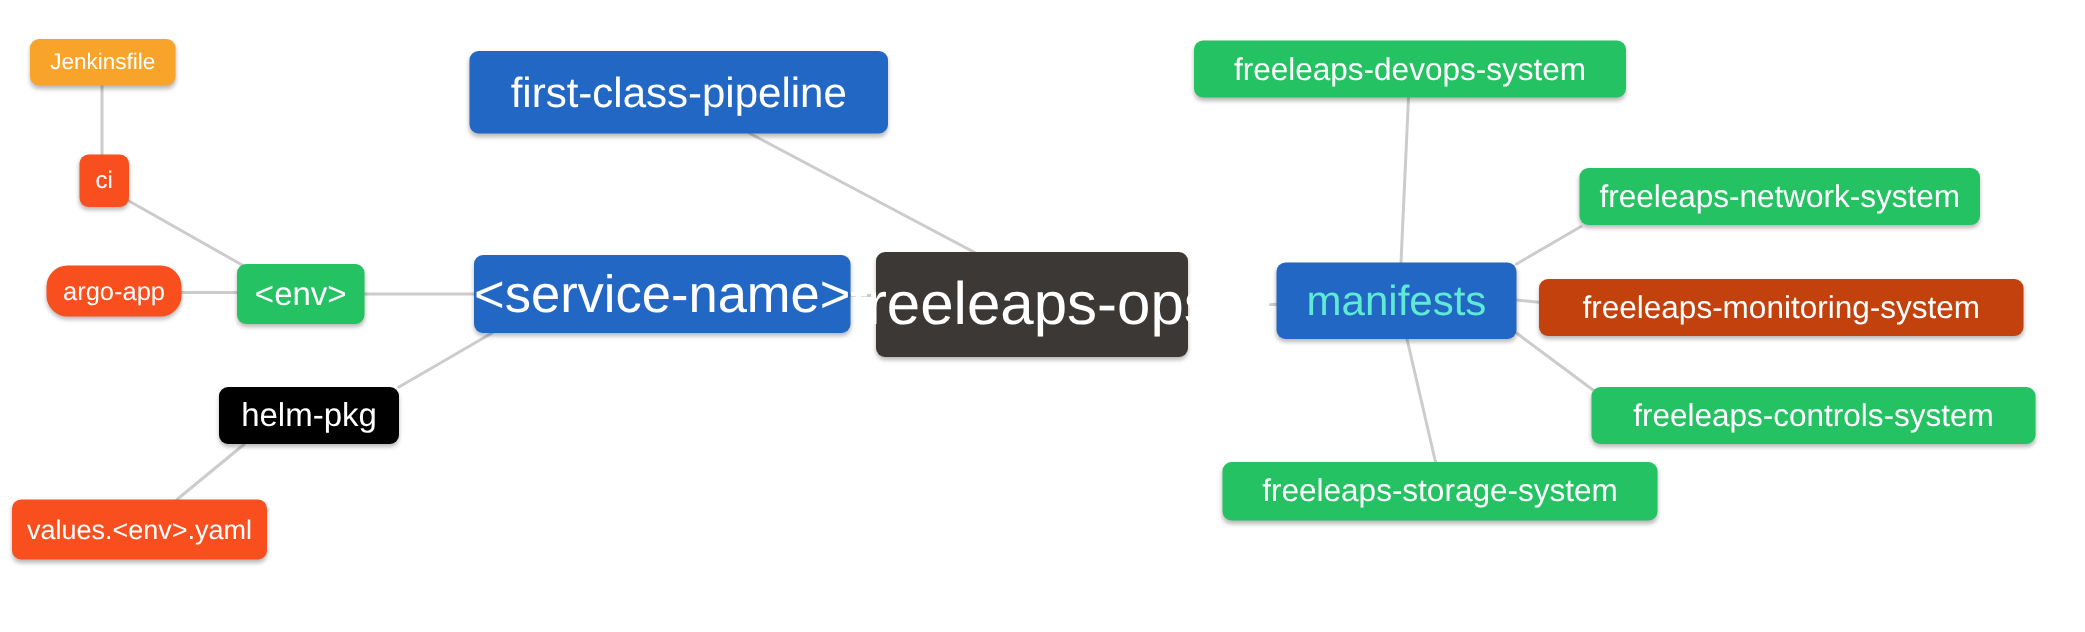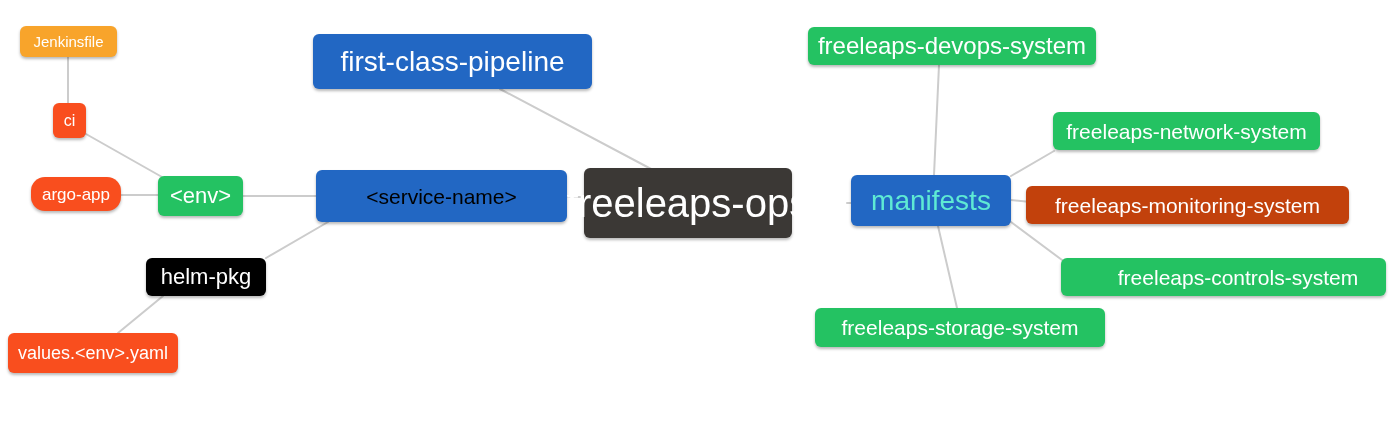--- a/index.html
+++ b/index.html
@@ -57,21 +57,21 @@
       <line x1="1011" y1="222" x2="1062" y2="260" stroke="#cccccc" stroke-width="2" stroke-linecap="round"></line>
       <line x1="938" y1="226" x2="957" y2="308" stroke="#cccccc" stroke-width="2" stroke-linecap="round"></line>
     </svg>
 <div class="node" style="left: 20px; top: 26px; width: 97px; height: 31px; font-size: 15px; background: rgb(248, 164, 43); color: rgb(255, 255, 255);">Jenkinsfile</div>
     <div class="node" style="left: 53px; top: 103px; width: 33px; height: 35px; font-size: 16px; background: rgb(249, 78, 30); color: rgb(255, 255, 255);">ci</div>
     <div class="node" style="left: 31px; top: 177px; width: 90px; height: 34px; font-size: 17px; background: rgb(249, 78, 30); color: rgb(255, 255, 255); border-radius: 14px;">argo-app</div>
     <div class="node" style="left: 158px; top: 176px; width: 85px; height: 40px; font-size: 22px; background: rgb(36, 194, 98); color: rgb(255, 255, 255);">&lt;env&gt;</div>
     <div class="node" style="left: 146px; top: 258px; width: 120px; height: 38px; font-size: 22px; background: #000000; color: rgb(255, 255, 255);">helm-pkg</div>
     <div class="node" style="left: 8px; top: 333px; width: 170px; height: 40px; font-size: 18px; background: rgb(249, 78, 30); color: rgb(255, 255, 255);">values.&lt;env&gt;.yaml</div>
     <div class="node" style="left: 313px; top: 34px; width: 279px; height: 55px; font-size: 28px; background: rgb(34, 103, 195); color: rgb(255, 255, 255);">first-class-pipeline</div>
-    <div class="node" style="left: 316px; top: 170px; width: 251px; height: 52px; font-size: 21px; background: rgb(34, 103, 195); color: #000000;">&lt;service-name&gt;</div>
+    <div class="node" style="left: 316px; top: 170px; width: 251px; height: 52px; font-size: 35px; background: rgb(34, 103, 195); color: #ffffff;">&lt;service-name&gt;</div>
     <div class="node" style="left: 584px; top: 168px; width: 208px; height: 70px; font-size: 40px; background: rgb(59, 56, 53); color: rgb(255, 255, 255);">freeleaps-ops</div>
     <div class="node" style="left: 851px; top: 175px; width: 160px; height: 51px; font-size: 28px; background: rgb(34, 103, 195); color: #5eead4;">manifests</div>
-    <div class="node" style="left: 796px; top: 27px; width: 288px; height: 38px; font-size: 24px; background: rgb(36, 194, 98); color: rgb(255, 255, 255); margin-left: 12px;">freeleaps-devops-system</div>
+    <div class="node" style="left: 796px; top: 27px; width: 288px; height: 38px; font-size: 21px; background: rgb(36, 194, 98); color: rgb(255, 255, 255);">freeleaps-devops-system</div>
     <div class="node" style="left: 1053px; top: 112px; width: 267px; height: 38px; font-size: 21px; background: rgb(36, 194, 98); color: rgb(255, 255, 255);">freeleaps-network-system</div>
     <div class="node" style="left: 1026px; top: 186px; width: 323px; height: 38px; font-size: 21px; background: #c2410c; color: rgb(255, 255, 255);">freeleaps-monitoring-system</div>
-    <div class="node" style="left: 1061px; top: 258px; width: 296px; height: 38px; font-size: 21px; background: rgb(36, 194, 98); color: rgb(255, 255, 255); padding-left: 29px;">freeleaps-controls-system</div>
+    <div class="node" style="left: 1061px; top: 258px; width: 296px; height: 38px; font-size: 21px; background: rgb(36, 194, 98); color: rgb(255, 255, 255);">freeleaps-controls-system</div>
     <div class="node" style="left: 815px; top: 308px; width: 290px; height: 39px; font-size: 21px; background: rgb(36, 194, 98); color: rgb(255, 255, 255);">freeleaps-storage-system</div>
   </div>
 
 </body></html>

